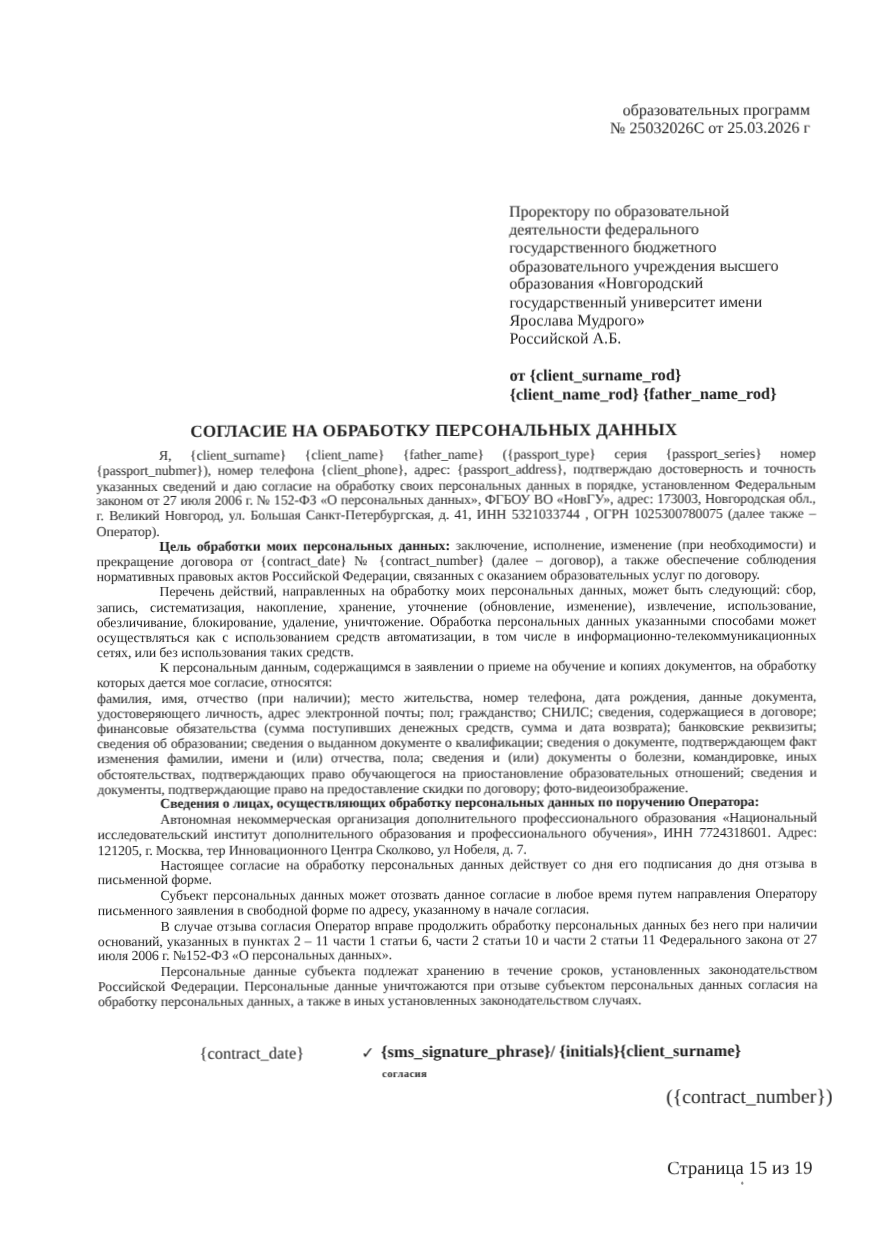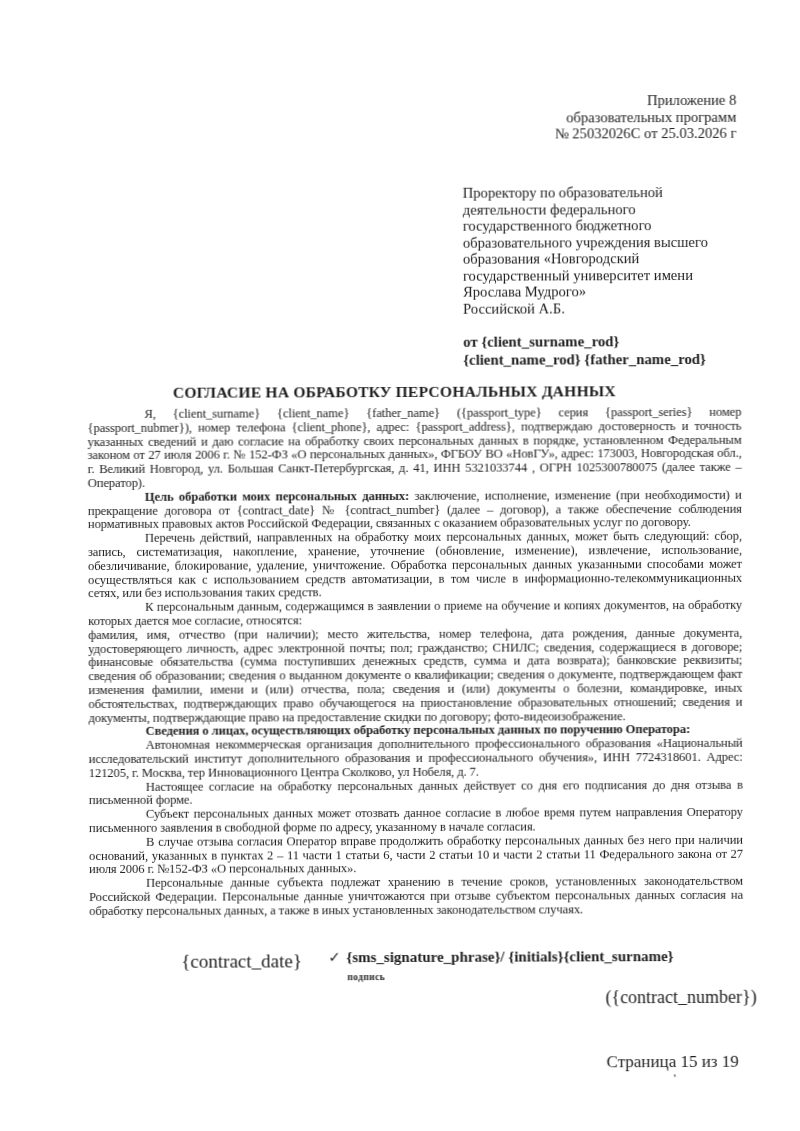--- a/index.html
+++ b/index.html
@@ -84,21 +84,21 @@
     text-indent: 0;
   }
   .lead {
     font-weight: bold;
   }
   
   .sig-date {
     position: absolute;
     top: 950px;
     left: 180px;
-    font-size: 19px;
+    font-size: 15px;
   }
   .sig-check {
     position: absolute;
     top: 949px;
     left: 327px;
     font-size: 14.5px;
   }
   .sig-phrase {
     position: absolute;
     top: 949px;
@@ -138,21 +138,20 @@
     background: #8a8a8a;
     border-radius: 50%;
   }
 </style>
 </head>
 <body>
 
 <div class="page">
 
   <div class="appendix">
-    <div>Приложение 8</div>
     <div>образовательных программ</div>
     <div>№ 25032026С  от 25.03.2026 г</div>
   </div>
 
   <div class="addressee">
     <div>Проректору по образовательной</div>
     <div>деятельности федерального</div>
     <div>государственного бюджетного</div>
     <div>образовательного учреждения высшего</div>
     <div>образования «Новгородский</div>
@@ -178,20 +177,20 @@
     <p class="para"><span class="lead"></span><span>Автономная некоммерческая организация дополнительного профессионального образования «Национальный исследовательский институт дополнительного образования и профессионального обучения», ИНН 7724318601. Адрес: 121205, г. Москва, тер Инновационного Центра Сколково, ул Нобеля, д. 7.</span></p>
     <p class="para"><span class="lead"></span><span>Настоящее согласие на обработку персональных данных действует со дня его подписания до дня отзыва в письменной форме.</span></p>
     <p class="para"><span class="lead"></span><span>Субъект персональных данных может отозвать данное согласие в любое время путем направления Оператору письменного заявления в свободной форме по адресу, указанному в начале согласия.</span></p>
     <p class="para"><span class="lead"></span><span>В случае отзыва согласия Оператор вправе продолжить обработку персональных данных без него при наличии оснований, указанных в пунктах 2 – 11 части 1 статьи 6, части 2 статьи 10 и части 2 статьи 11 Федерального закона от 27 июля 2006 г. №152-ФЗ «О персональных данных».</span></p>
     <p class="para"><span class="lead"></span><span>Персональные данные субъекта подлежат хранению в течение сроков, установленных законодательством Российской Федерации. Персональные данные уничтожаются при отзыве субъектом персональных данных согласия на обработку персональных данных, а также в иных установленных законодательством случаях.</span></p>
   </div>
 
   <span class="sig-date">{contract_date}</span>
   <span class="sig-check">✓</span>
   <span class="sig-phrase">{sms_signature_phrase}/ {initials}{client_surname}</span>
-  <span class="sig-caption">подпись</span>
+  <span class="sig-caption">согласия</span>
   <span class="sig-number">({contract_number})</span>
 
   <div class="footer">Страница 15 из 19</div>
 
   <div class="speck"></div>
 
 </div>
 
 </body></html>

